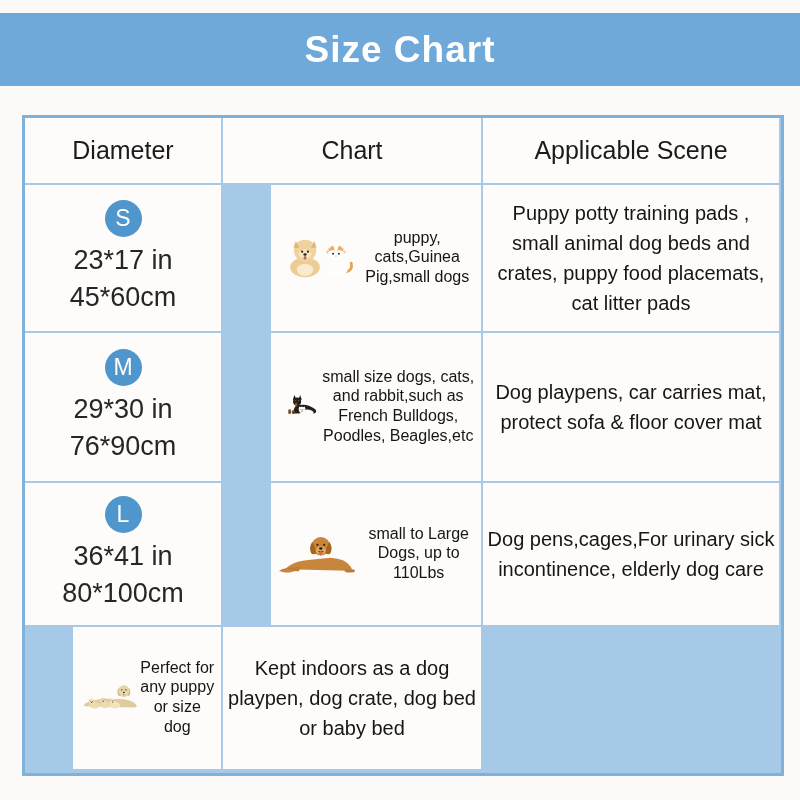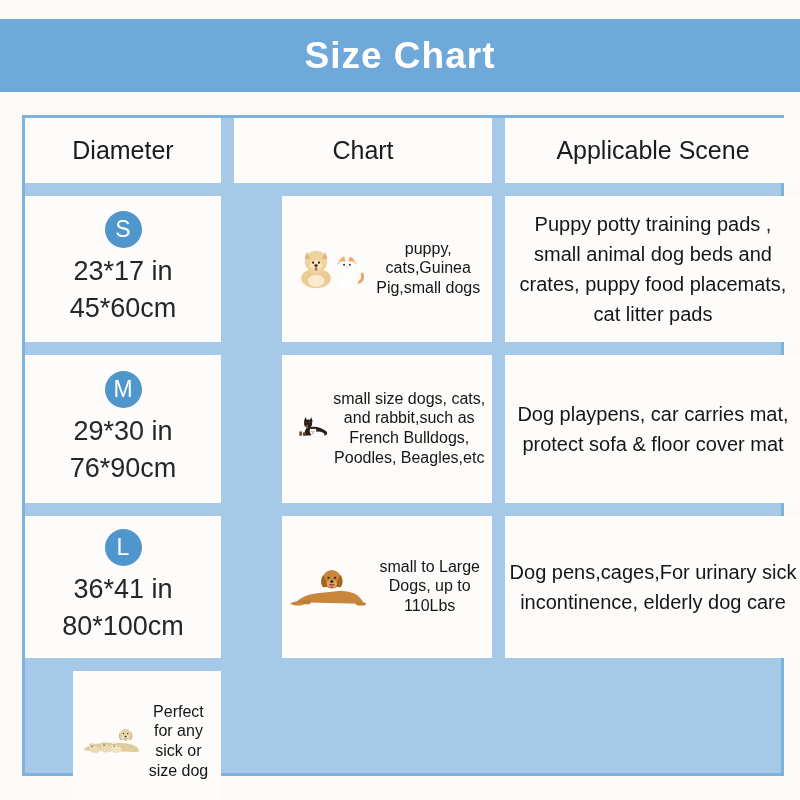--- a/index.html
+++ b/index.html
@@ -8,37 +8,37 @@
   body {
     width: 800px; height: 800px;
     background: #FBFAF8;
     font-family: "Liberation Sans", sans-serif;
     color: #1b1b1b;
   }
   .page { position: relative; width: 800px; height: 800px; overflow: hidden; background: #FBFAF8; }
 
   
   .banner {
-    position: absolute; left: 0; top: 19px; width: 800px; height: 73px;
+    position: absolute; left: 0; top: 13px; width: 800px; height: 73px;
     background: #6FA9DA;
     display: flex; align-items: center; justify-content: center;
   }
   .banner-title {
     margin: 0; color: #ffffff; font-size: 37px; font-weight: bold; letter-spacing: 1px;
   }
 
   
   .size-table {
     position: absolute; left: 22px; top: 115px; width: 762px; height: 661px;
     border: 3px solid #7FB2DA;
     background: #A5C9E6;              
     display: grid;
     grid-template-columns: 196px 258px 296px;
     grid-template-rows: 65px 146px 148px 142px 142px;
-    gap: 13px;
+    gap: 2px;
   }
   .cell { background: #FDFCFA; overflow: hidden; }
 
   .hcell {
     display: flex; align-items: center; justify-content: center;
     font-size: 25px; color: #1b1b1b;
   }
 
   .diam-cell {
     display: flex; flex-direction: column; align-items: center; justify-content: center;
@@ -217,17 +217,18 @@
         <g>
           <ellipse cx="142" cy="94" rx="21" ry="13" fill="#F0E3BE"></ellipse>
           <circle cx="134" cy="77" r="11" fill="#F4E9C8"></circle>
           <path d="M125 68 q-4 7 2 10 z" fill="#D2BA84"></path>
           <path d="M143 68 q4 7 -2 10 z" fill="#D2BA84"></path>
           <circle cx="131" cy="76" r="1.8" fill="#2b2014"></circle>
           <circle cx="138" cy="76" r="1.8" fill="#2b2014"></circle>
           <ellipse cx="134" cy="81" rx="2.6" ry="2" fill="#2b2014"></ellipse>
         </g>
       </svg>
-      <div class="caption">Perfect for any sick or size dog</div>
-    </div>
+      <div class="caption">Perfect for any puppy or size dog</div>
+    </div>
+    <div class="cell scene-cell">Kept indoors as a dog playpen, dog crate, dog bed or baby bed</div>
 
   </div>
 </div>
 
 </body></html>

